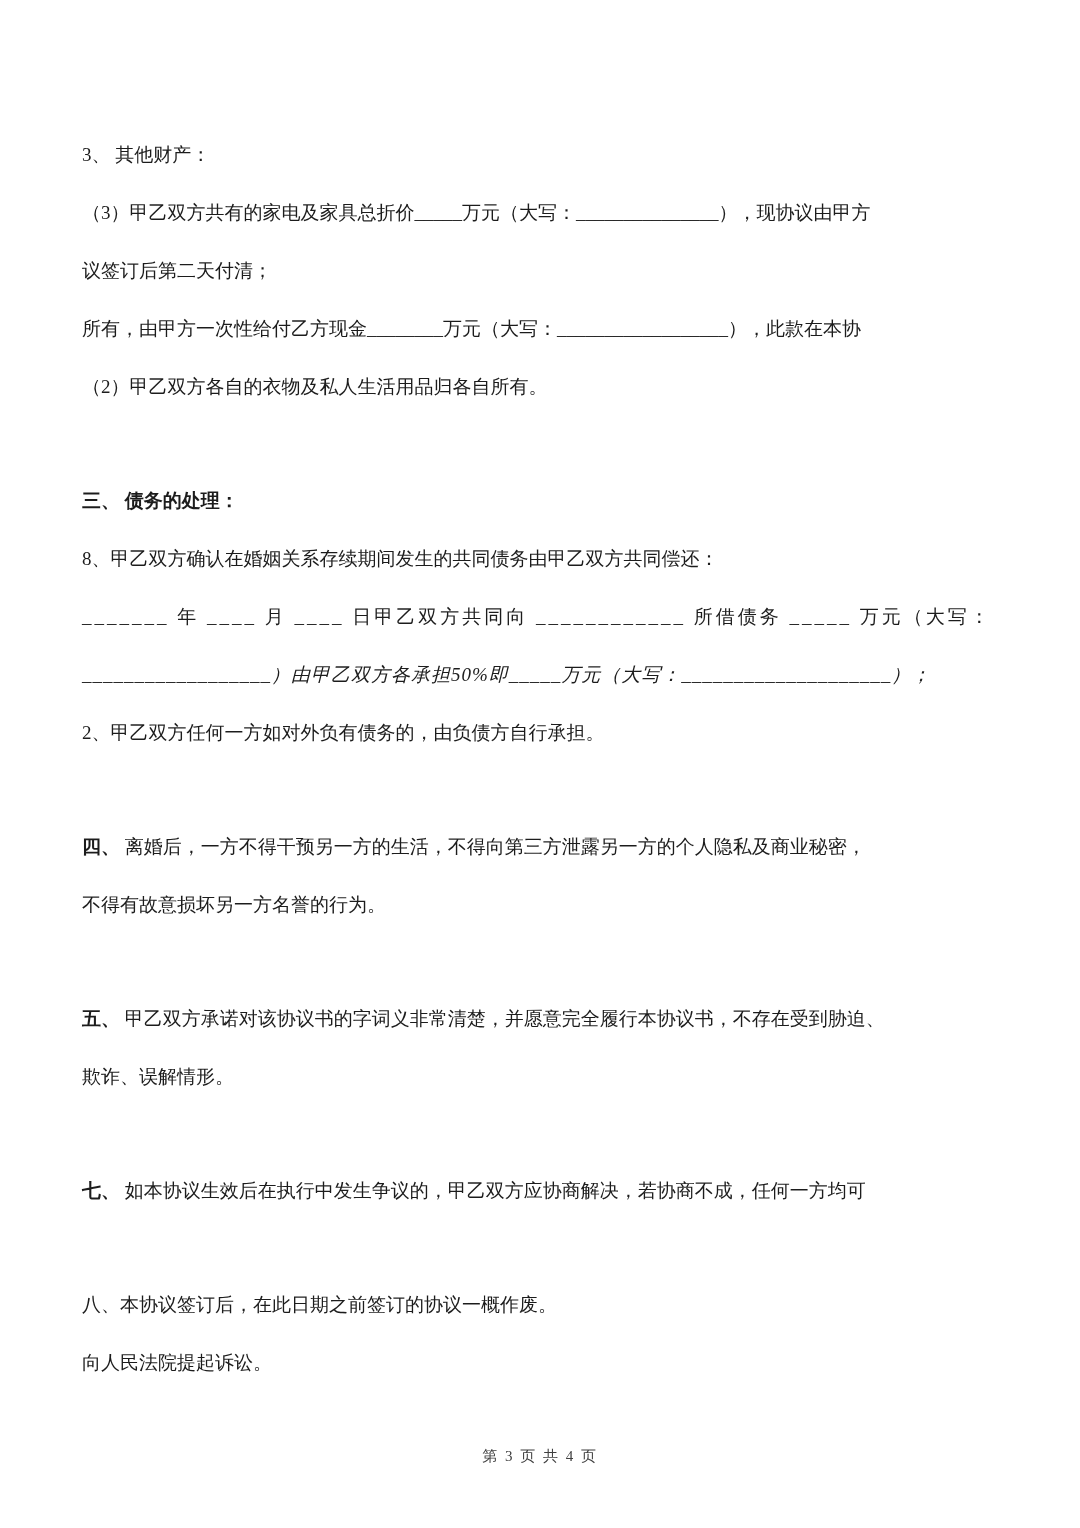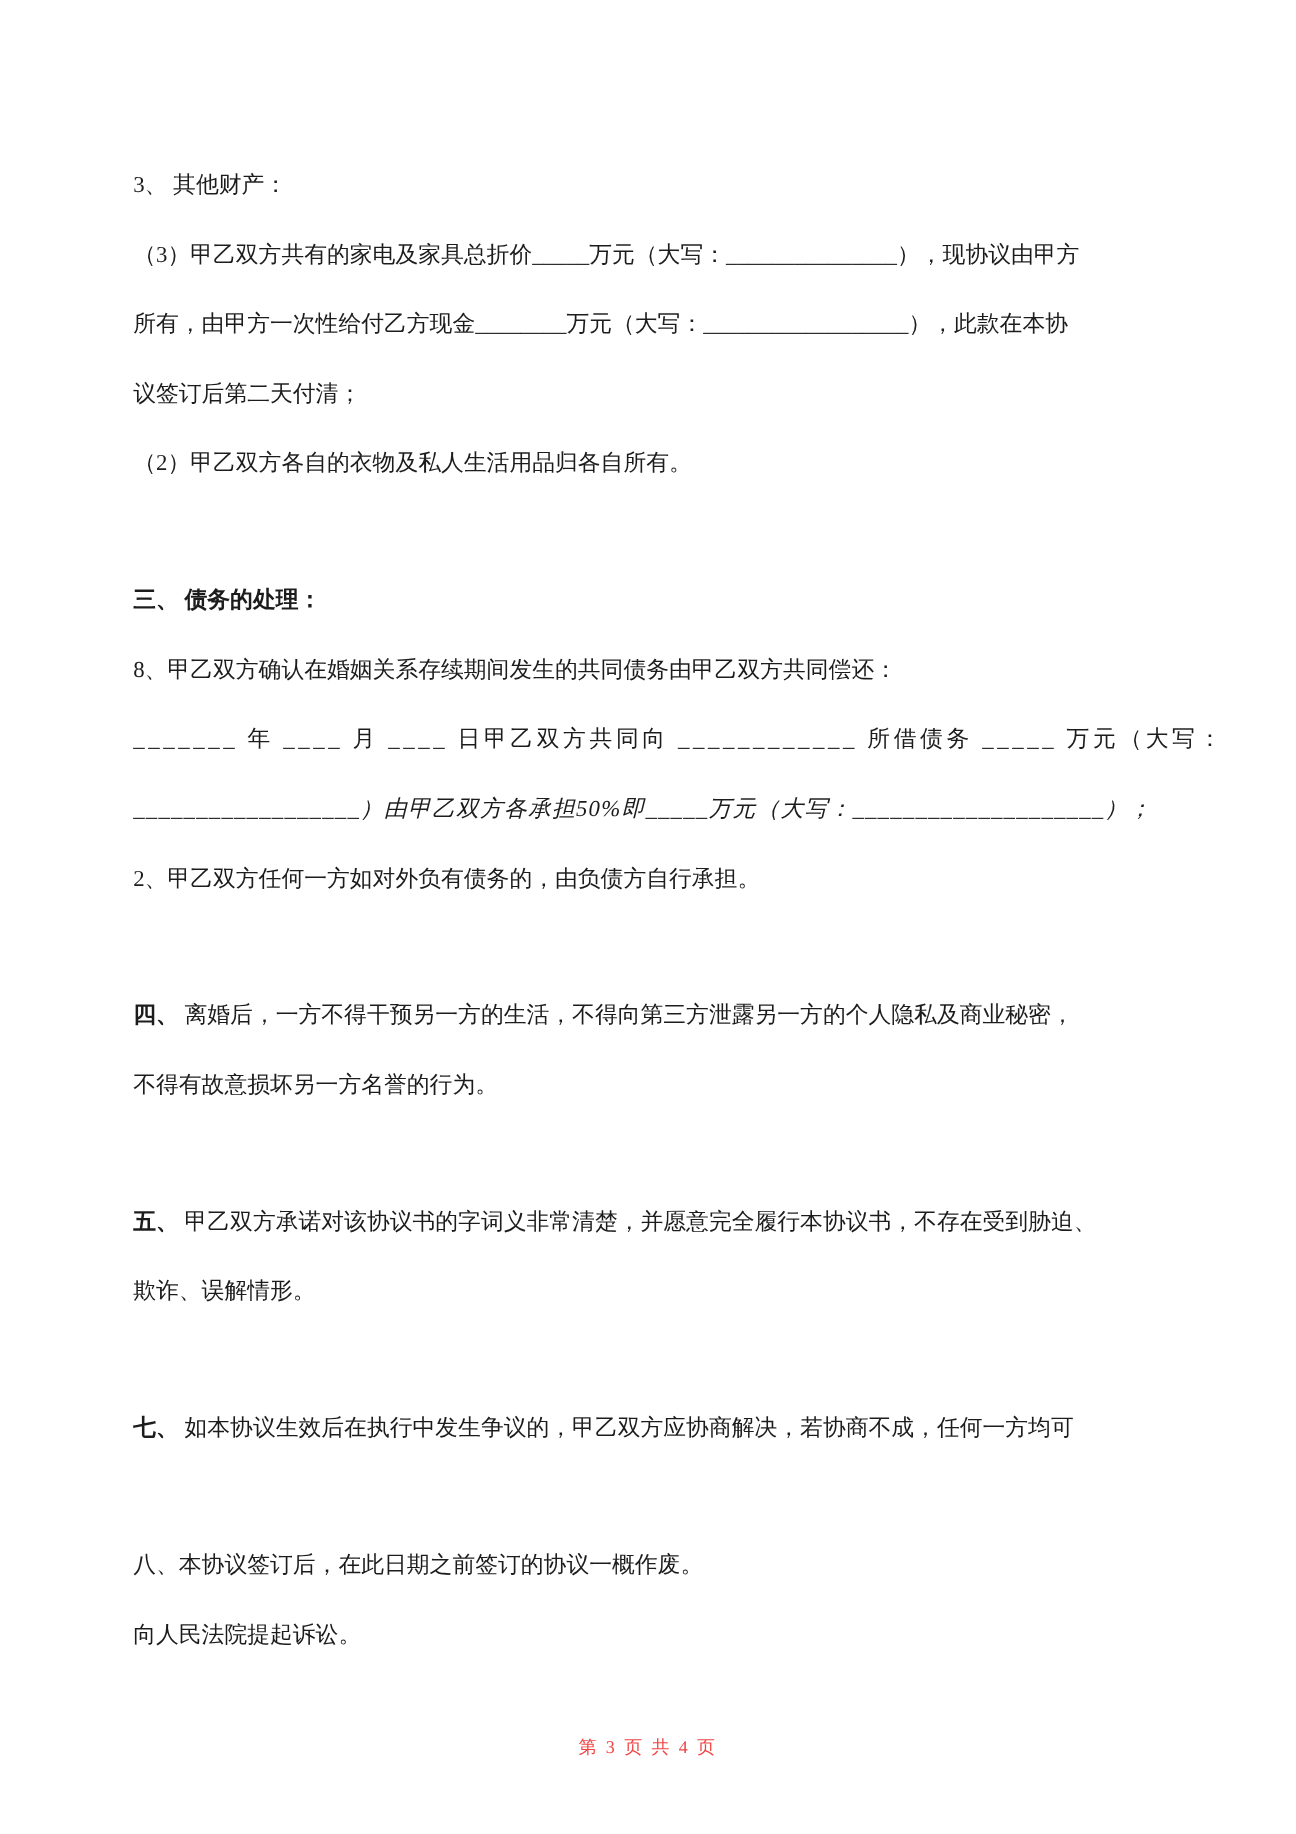--- a/index.html
+++ b/index.html
@@ -7,21 +7,21 @@
     padding: 0;
     background: #ffffff;
   }
   .page {
     position: relative;
     width: 1080px;
     height: 1528px;
     margin: 0 auto;
     background: #ffffff;
     box-sizing: border-box;
-    padding: 126px 160px 0 111px;
+    padding: 126px 160px 0 82px;
     overflow: hidden;
     font-family: "Liberation Serif", "DejaVu Serif", serif;
     color: #1c1c1c;
     outline: 1px solid #ededed;
   }
   .para {
     font-size: 19px;
     line-height: 58px;
     white-space: nowrap;
     margin: 0;
@@ -40,42 +40,42 @@
     font-style: italic;
   }
   .footer {
     position: absolute;
     left: 0;
     right: 0;
     bottom: 62px;
     text-align: center;
     font-size: 15px;
     letter-spacing: 2px;
-    color: #ef4444;
+    color: #404040;
   }
 </style>
 </head>
 <body>
 
 <div class="page">
 
   <p class="para">
     <span class="lead"></span><span>3、  其他财产：</span>
   </p>
 
   <p class="para">
     <span>（3）甲乙双方共有的家电及家具总折价_____万元（大写：_______________），现协议由甲方</span>
   </p>
 
   <p class="para">
-    <span>所有，由甲方一次性给付乙方现金________万元（大写：__________________），此款在本协</span>
+    <span>议签订后第二天付清；</span>
   </p>
 
   <p class="para">
-    <span>议签订后第二天付清；</span>
+    <span>所有，由甲方一次性给付乙方现金________万元（大写：__________________），此款在本协</span>
   </p>
 
   <p class="para">
     <span>（2）甲乙双方各自的衣物及私人生活用品归各自所有。</span>
   </p>
 
   <p class="para section-gap">
     <span class="lead">三、  债务的处理：</span><span></span>
   </p>
 

